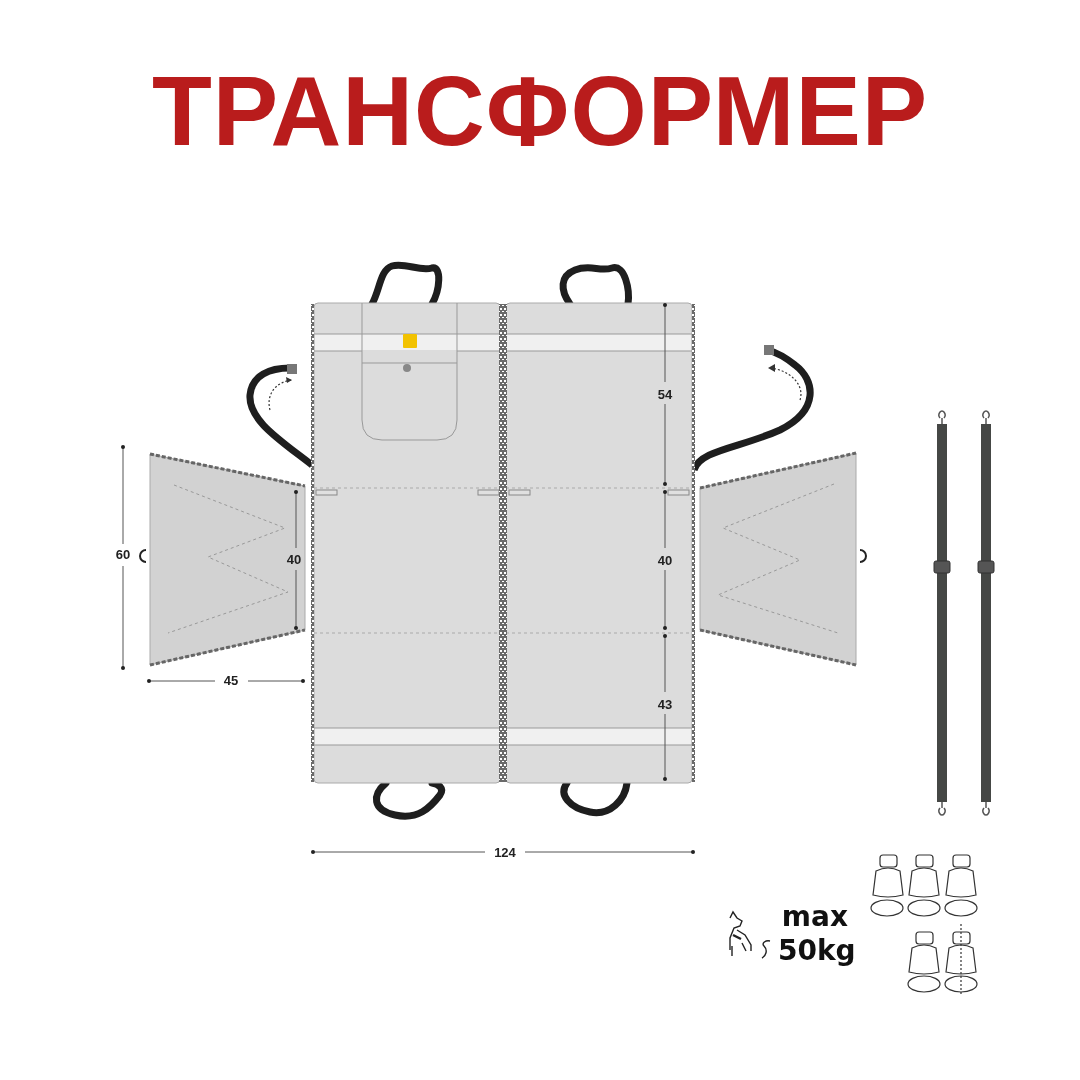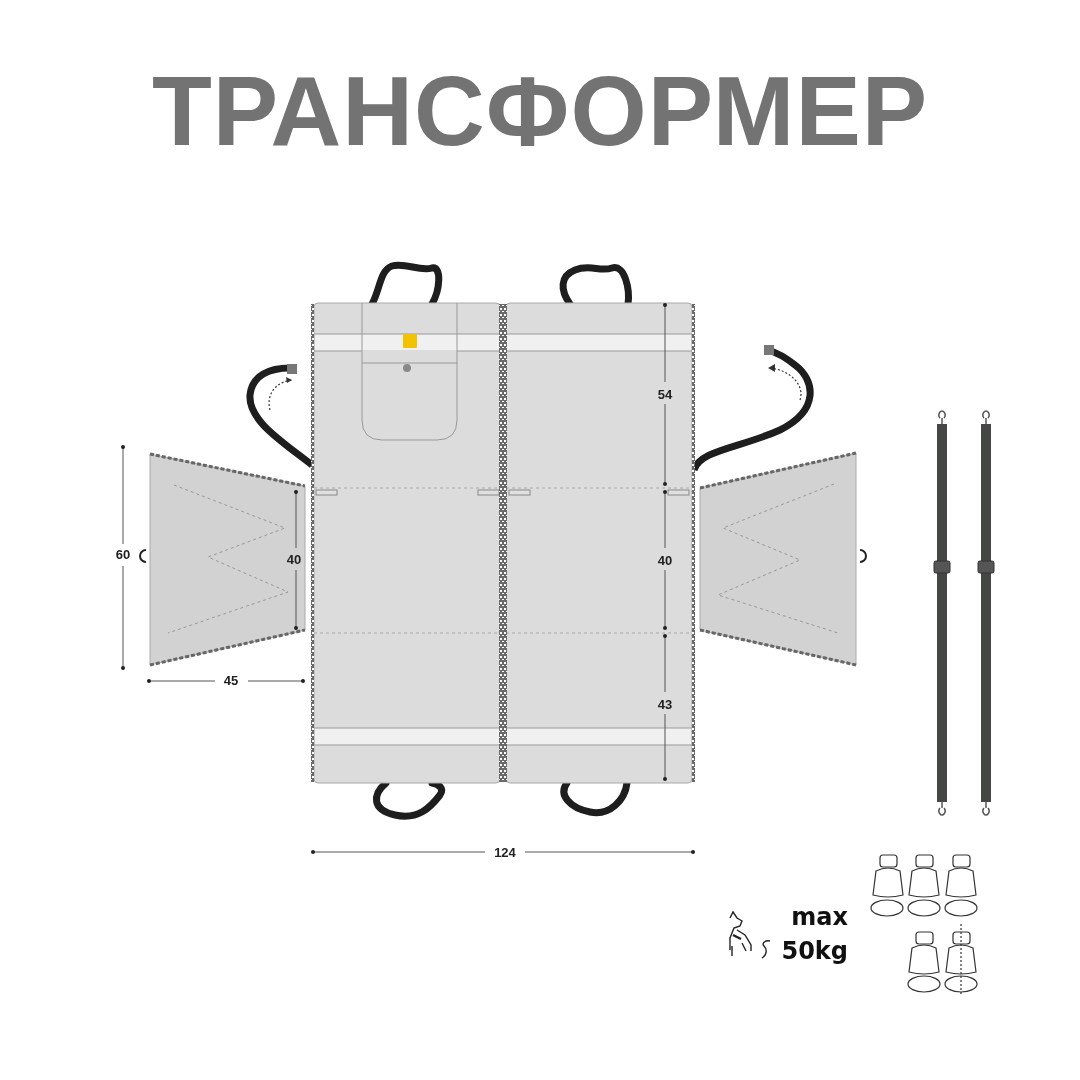--- a/index.html
+++ b/index.html
@@ -1,20 +1,20 @@
 <!DOCTYPE html>
 <html><head>
 <meta charset="utf-8">
 <style>
   html, body { margin:0; padding:0; background:#ffffff; }
   body { width:1080px; height:1080px; position:relative; overflow:hidden; font-family:"Liberation Sans", sans-serif; }
-  .title { position:absolute; left:0; top:62px; width:1080px; text-align:center; font-family:"Liberation Sans", sans-serif; font-weight:700; font-size:98px; letter-spacing:1px; color:#737373; line-height:1; }
+  .title { position:absolute; left:0; top:62px; width:1080px; text-align:center; font-family:"Liberation Sans", sans-serif; font-weight:700; font-size:98px; letter-spacing:1px; color:#b91c1c; line-height:1; }
   svg.diagram { position:absolute; left:0; top:0; }
   .dim { font-family:"Liberation Sans", sans-serif; font-weight:700; font-size:13px; fill:#222; }
-  .weight { position:absolute; left:778px; top:900px; font-family:"DejaVu Sans", sans-serif; font-weight:700; font-size:24px; color:#111; line-height:34px; text-align:right; width:70px; }
+  .weight { position:absolute; left:778px; top:900px; font-family:"DejaVu Sans", sans-serif; font-weight:700; font-size:28px; color:#111; line-height:34px; text-align:right; width:70px; }
 </style>
 </head>
 <body>
 
 <div class="title">ТРАНСФОРМЕР</div>
 
 <svg class="diagram" width="1080" height="1080" viewBox="0 0 1080 1080">
   <defs>
     <pattern id="zip" width="4" height="6" patternUnits="userSpaceOnUse">
       <rect width="4" height="6" fill="#6a6a6a"></rect>

